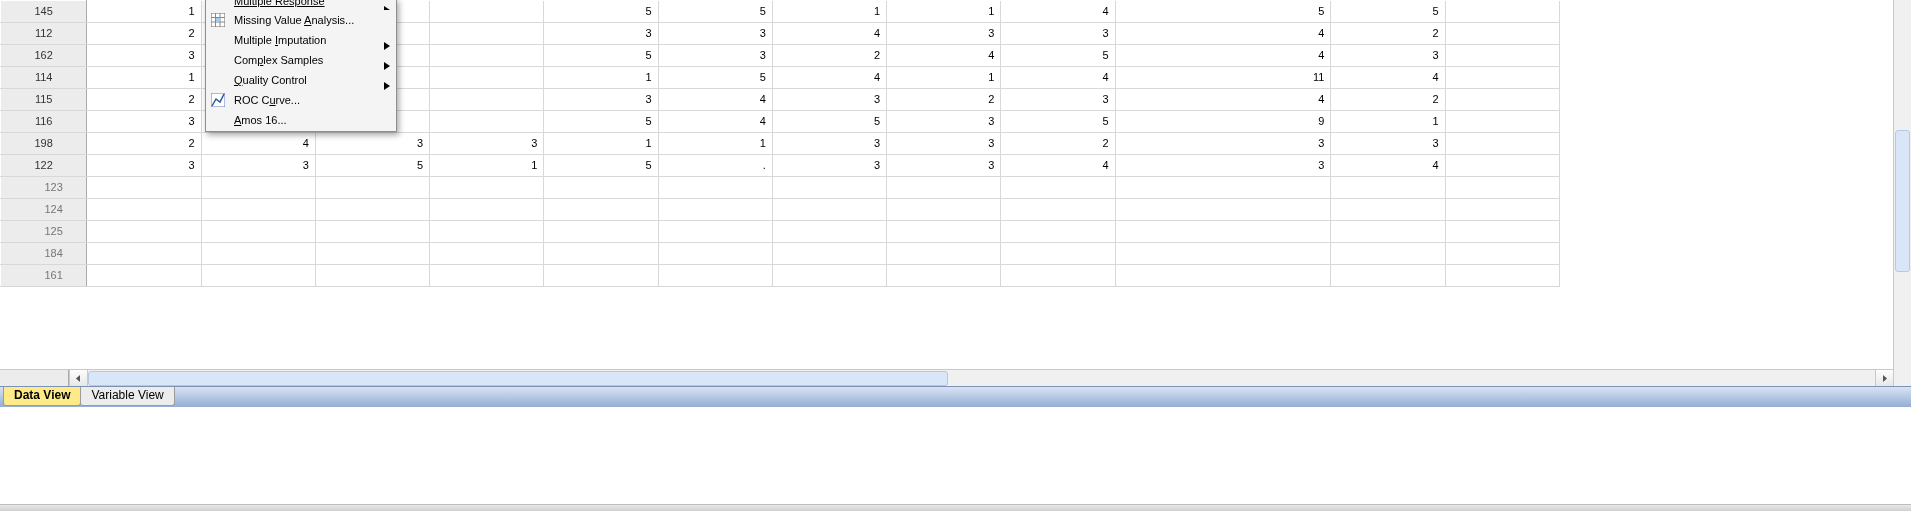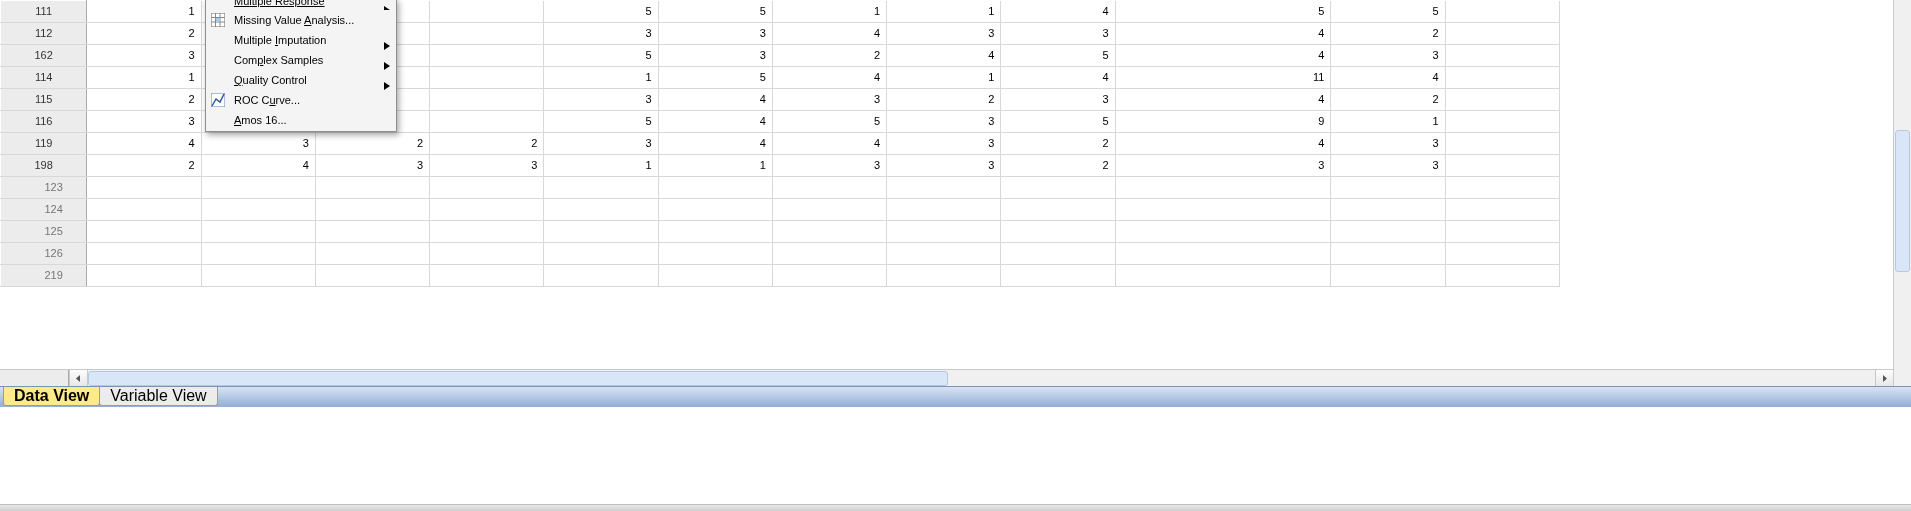--- a/index.html
+++ b/index.html
@@ -157,21 +157,21 @@
     background: linear-gradient(to bottom, #d8e3f4 0%, #90abd3 100%);
     border-top: 1px solid #7b92b5;
     display: flex;
     align-items: flex-start;
   }
   .tab-strip .tab {
     height: 18px;
     line-height: 17px;
     padding: 0 10px;
     margin-top: 0;
-    font-size: 16px;
+    font-size: 12px;
     border: 1px solid #9c9c9c;
     border-top: none;
     background: #ececec;
     color: #000;
     position: relative;
     border-bottom-left-radius: 3px;
     border-bottom-right-radius: 3px;
     margin-left: -1px;
     cursor: pointer;
   }
@@ -253,21 +253,21 @@
 </style>
 </head>
 <body>
 
 <div class="workspace">
 
   <div class="grid-viewport">
     <table class="data">
       <tbody id="grid-body">
           <tr>
-            <th class="rowhead">111</th>
+            <th class="rowhead">145</th>
             <td class="cell">1</td>
             <td class="cell">1</td>
             <td class="cell blank"></td>
             <td class="cell blank"></td>
             <td class="cell">5</td>
             <td class="cell">5</td>
             <td class="cell">1</td>
             <td class="cell">1</td>
             <td class="cell">4</td>
             <td class="cell wide">5</td>
@@ -343,50 +343,50 @@
             <td class="cell">5</td>
             <td class="cell">4</td>
             <td class="cell">5</td>
             <td class="cell">3</td>
             <td class="cell">5</td>
             <td class="cell wide">9</td>
             <td class="cell">1</td>
             <td class="cell blank"></td>
           </tr>
           <tr>
-            <th class="rowhead">119</th>
-            <td class="cell">4</td>
-            <td class="cell">3</td>
-            <td class="cell">2</td>
-            <td class="cell">2</td>
-            <td class="cell">3</td>
-            <td class="cell">4</td>
-            <td class="cell">4</td>
-            <td class="cell">3</td>
-            <td class="cell">2</td>
-            <td class="cell wide">4</td>
-            <td class="cell">3</td>
-            <td class="cell blank"></td>
-          </tr>
-          <tr>
             <th class="rowhead">198</th>
             <td class="cell">2</td>
             <td class="cell">4</td>
             <td class="cell">3</td>
             <td class="cell">3</td>
             <td class="cell">1</td>
             <td class="cell">1</td>
             <td class="cell">3</td>
             <td class="cell">3</td>
             <td class="cell">2</td>
             <td class="cell wide">3</td>
             <td class="cell">3</td>
             <td class="cell blank"></td>
           </tr>
           <tr>
+            <th class="rowhead">122</th>
+            <td class="cell">3</td>
+            <td class="cell">3</td>
+            <td class="cell">5</td>
+            <td class="cell">1</td>
+            <td class="cell">5</td>
+            <td class="cell">.</td>
+            <td class="cell">3</td>
+            <td class="cell">3</td>
+            <td class="cell">4</td>
+            <td class="cell wide">3</td>
+            <td class="cell">4</td>
+            <td class="cell blank"></td>
+          </tr>
+          <tr>
             <th class="rowhead empty">123</th>
             <td class="cell blank"></td>
             <td class="cell blank"></td>
             <td class="cell blank"></td>
             <td class="cell blank"></td>
             <td class="cell blank"></td>
             <td class="cell blank"></td>
             <td class="cell blank"></td>
             <td class="cell blank"></td>
             <td class="cell blank"></td>
@@ -418,36 +418,36 @@
             <td class="cell blank"></td>
             <td class="cell blank"></td>
             <td class="cell blank"></td>
             <td class="cell blank"></td>
             <td class="cell blank"></td>
             <td class="cell wide blank"></td>
             <td class="cell blank"></td>
             <td class="cell blank"></td>
           </tr>
           <tr>
-            <th class="rowhead empty">126</th>
+            <th class="rowhead empty">184</th>
             <td class="cell blank"></td>
             <td class="cell blank"></td>
             <td class="cell blank"></td>
             <td class="cell blank"></td>
             <td class="cell blank"></td>
             <td class="cell blank"></td>
             <td class="cell blank"></td>
             <td class="cell blank"></td>
             <td class="cell blank"></td>
             <td class="cell wide blank"></td>
             <td class="cell blank"></td>
             <td class="cell blank"></td>
           </tr>
           <tr>
-            <th class="rowhead empty">219</th>
+            <th class="rowhead empty">161</th>
             <td class="cell blank"></td>
             <td class="cell blank"></td>
             <td class="cell blank"></td>
             <td class="cell blank"></td>
             <td class="cell blank"></td>
             <td class="cell blank"></td>
             <td class="cell blank"></td>
             <td class="cell blank"></td>
             <td class="cell blank"></td>
             <td class="cell wide blank"></td>

